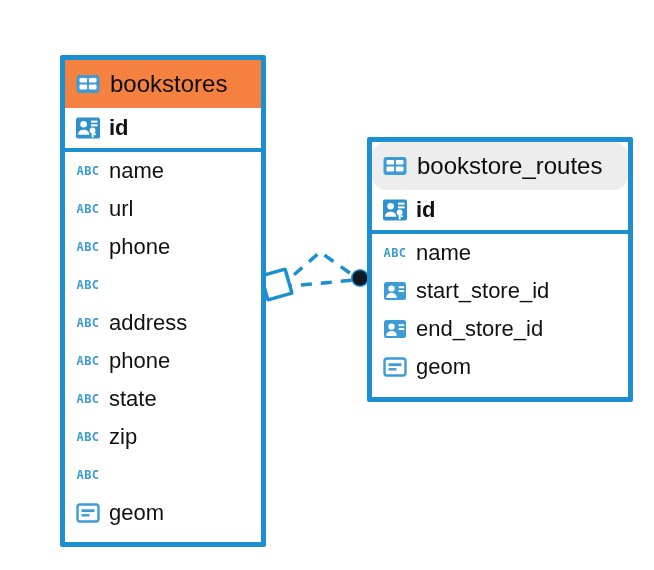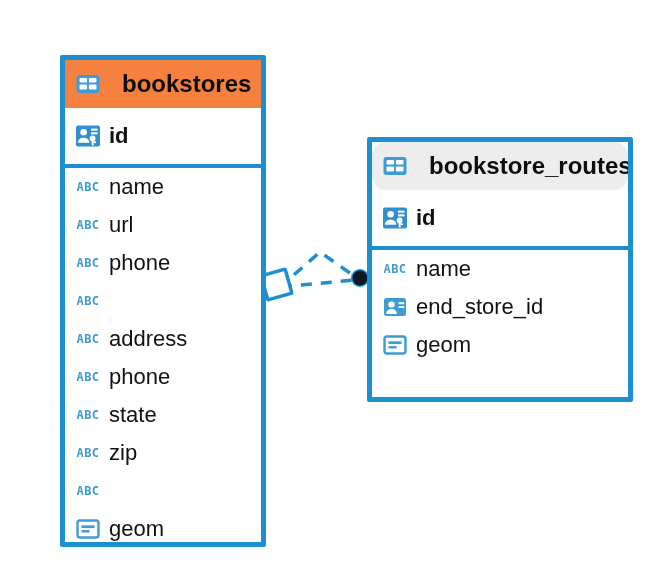--- a/index.html
+++ b/index.html
@@ -36,23 +36,22 @@
     height: 48px;
     display: flex;
     align-items: center;
     padding-left: 10px;
     font-size: 24px;
     color: #0d0d0d;
     white-space: nowrap;
     overflow: hidden;
   }
   .entity-header .entity-title {
-    margin-left: 21px;
+    margin-left: 9px;
     line-height: 1;
-    font-weight: bold;
   }
 
   .entity-rows {
     box-sizing: border-box;
   }
 
   .row {
     box-sizing: border-box;
     height: 38px;
     display: flex;
@@ -60,21 +59,21 @@
     padding-left: 10px;
     font-size: 22px;
     color: #111111;
     white-space: nowrap;
   }
   .row .row-label {
     margin-left: 8px;
     line-height: 1;
   }
   .row.pk {
-    height: 60px;
+    height: 44px;
     font-weight: bold;
     border-bottom: 4px solid #1b8fd0;
   }
 
   
   .icon {
     display: inline-block;
     flex: 0 0 auto;
     line-height: 0;
   }
@@ -283,31 +282,43 @@
 
     <div class="row">
       <span class="icon">
         <svg width="26" height="26" viewBox="0 0 26 26">
           <text x="13" y="17" text-anchor="middle" font-family="DejaVu Sans Mono, monospace" font-size="12" font-weight="bold" fill="#3d9bd6" letter-spacing="0.4">ABC</text>
         </svg>
       </span>
       <span class="row-label">name</span>
     </div>
 
-
     <div class="row">
       <span class="icon">
         <svg width="26" height="26" viewBox="0 0 26 26">
           <rect x="2" y="4" width="22" height="18" rx="2.5" fill="#3d9bd6"></rect>
           <circle cx="9.5" cy="10.6" r="3.2" fill="#ffffff"></circle>
           <path d="M4.2 19.9c0-3.1 2.4-4.8 5.3-4.8s5.3 1.7 5.3 4.8z" fill="#ffffff"></path>
           <rect x="16.6" y="8.2" width="5.6" height="2" fill="#ffffff"></rect>
           <rect x="16.6" y="12" width="5.6" height="2" fill="#ffffff"></rect>
         </svg>
       </span>
+      <span class="row-label">start_store_id</span>
+    </div>
+
+    <div class="row">
+      <span class="icon">
+        <svg width="26" height="26" viewBox="0 0 26 26">
+          <rect x="2" y="4" width="22" height="18" rx="2.5" fill="#3d9bd6"></rect>
+          <circle cx="9.5" cy="10.6" r="3.2" fill="#ffffff"></circle>
+          <path d="M4.2 19.9c0-3.1 2.4-4.8 5.3-4.8s5.3 1.7 5.3 4.8z" fill="#ffffff"></path>
+          <rect x="16.6" y="8.2" width="5.6" height="2" fill="#ffffff"></rect>
+          <rect x="16.6" y="12" width="5.6" height="2" fill="#ffffff"></rect>
+        </svg>
+      </span>
       <span class="row-label">end_store_id</span>
     </div>
 
     <div class="row">
       <span class="icon">
         <svg width="26" height="26" viewBox="0 0 26 26">
           <rect x="2.5" y="4.5" width="21" height="17" rx="2.5" fill="#ffffff" stroke="#3d9bd6" stroke-width="2.4"></rect>
           <rect x="6.5" y="9.3" width="13" height="2.8" fill="#3d9bd6"></rect>
           <rect x="6.5" y="14.1" width="8" height="2.4" fill="#3d9bd6"></rect>
         </svg>

